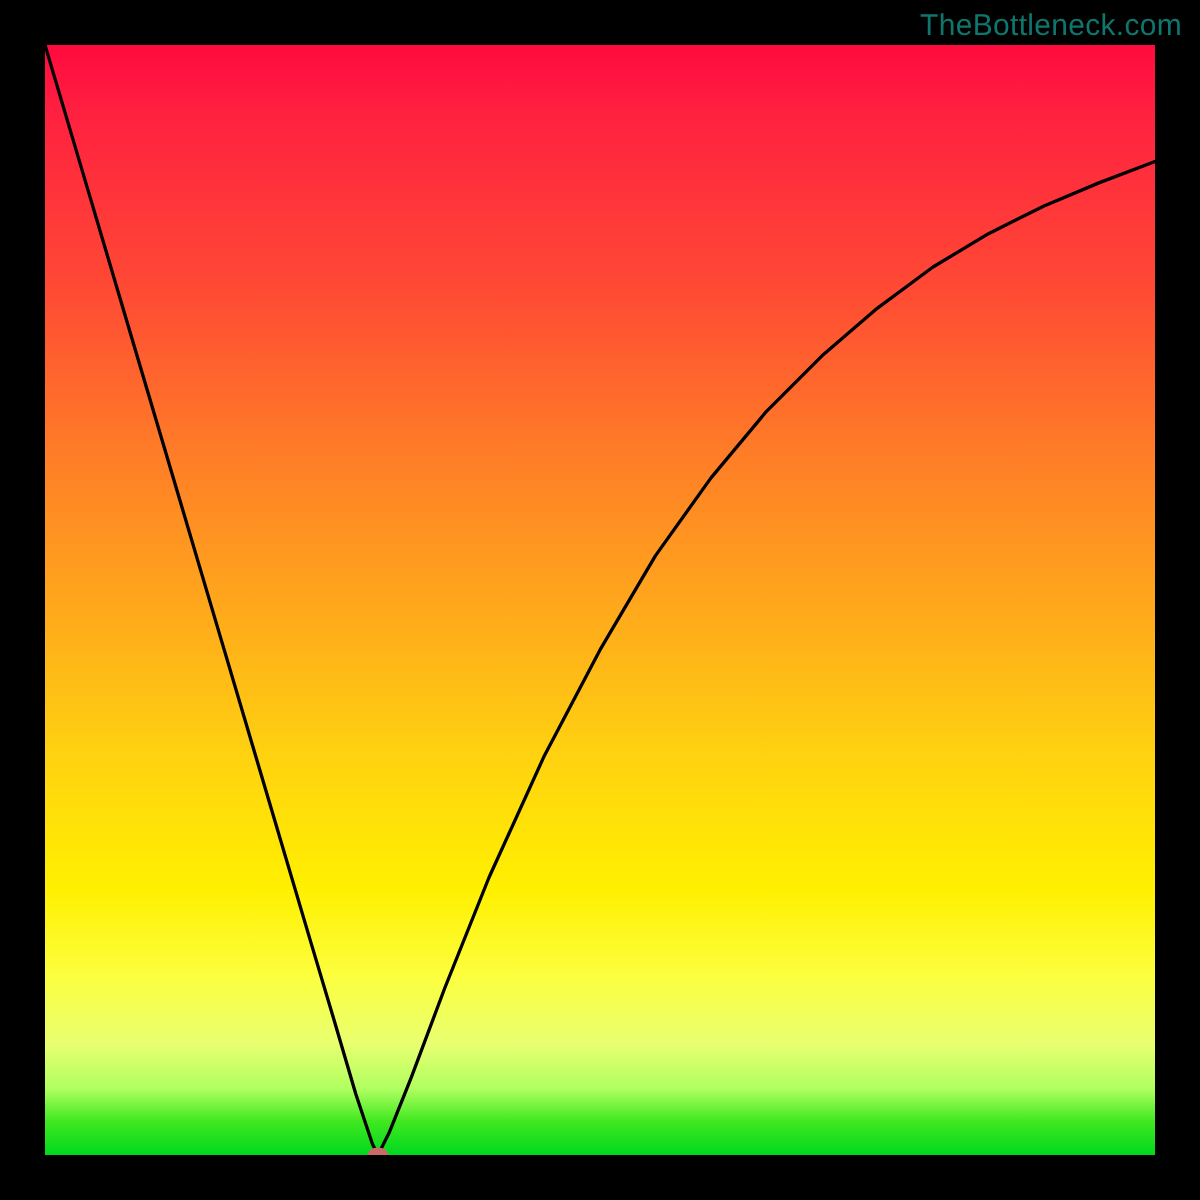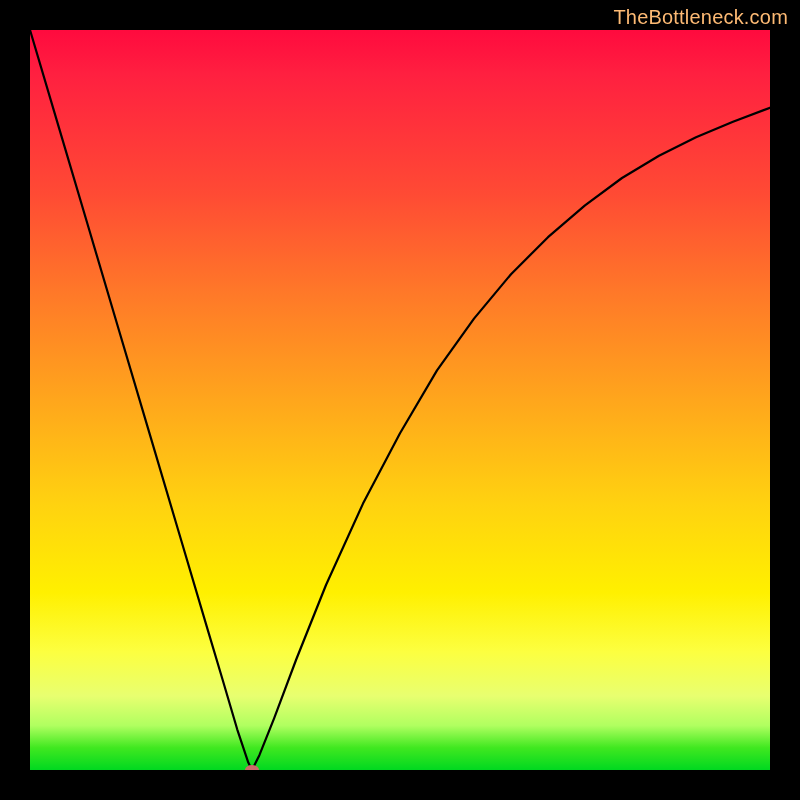--- a/index.html
+++ b/index.html
@@ -13,21 +13,21 @@
   .outer {
     position: relative;
     width: 800px;
     height: 800px;
     background: #000;
   }
   .watermark {
     position: absolute;
     top: 6px;
     right: 12px;
-    color: #fdba74;
+    color: #0f766e;
     font-size: 20px;
     font-weight: 500;
     letter-spacing: 0.2px;
     z-index: 50;
   }
   .plot-area {
     position: absolute;
     left: 30px;
     top: 30px;
     width: 740px;

